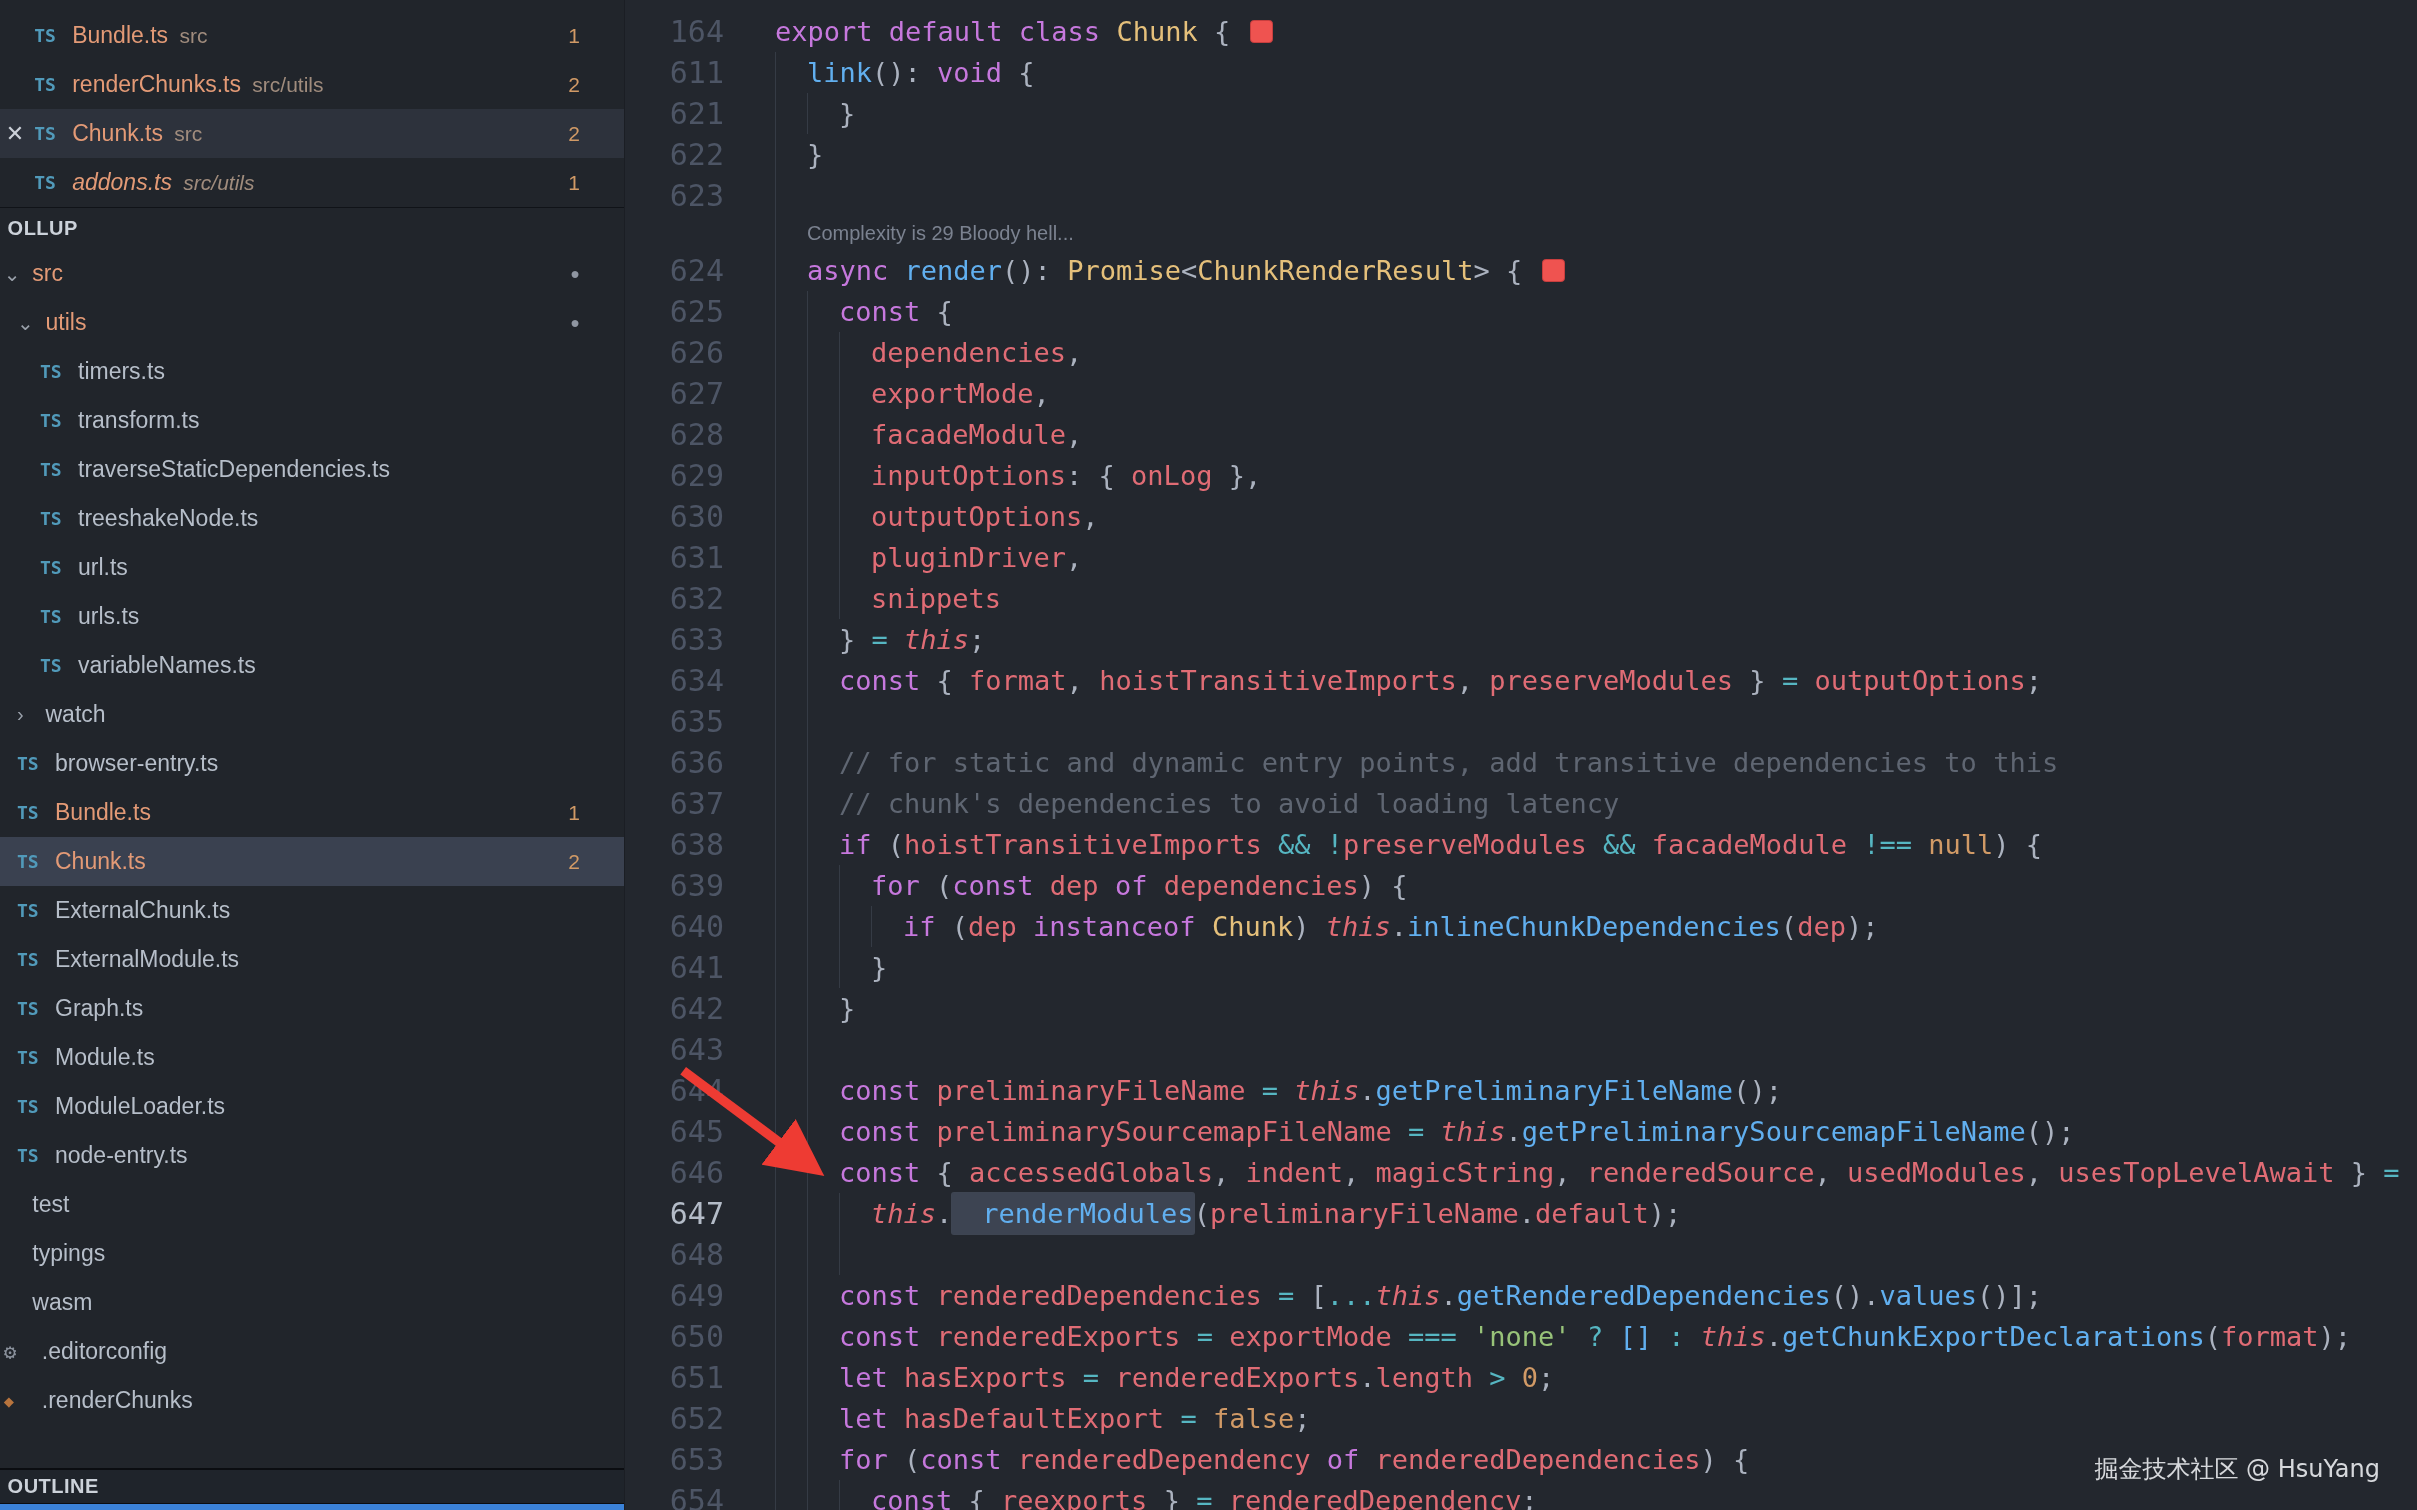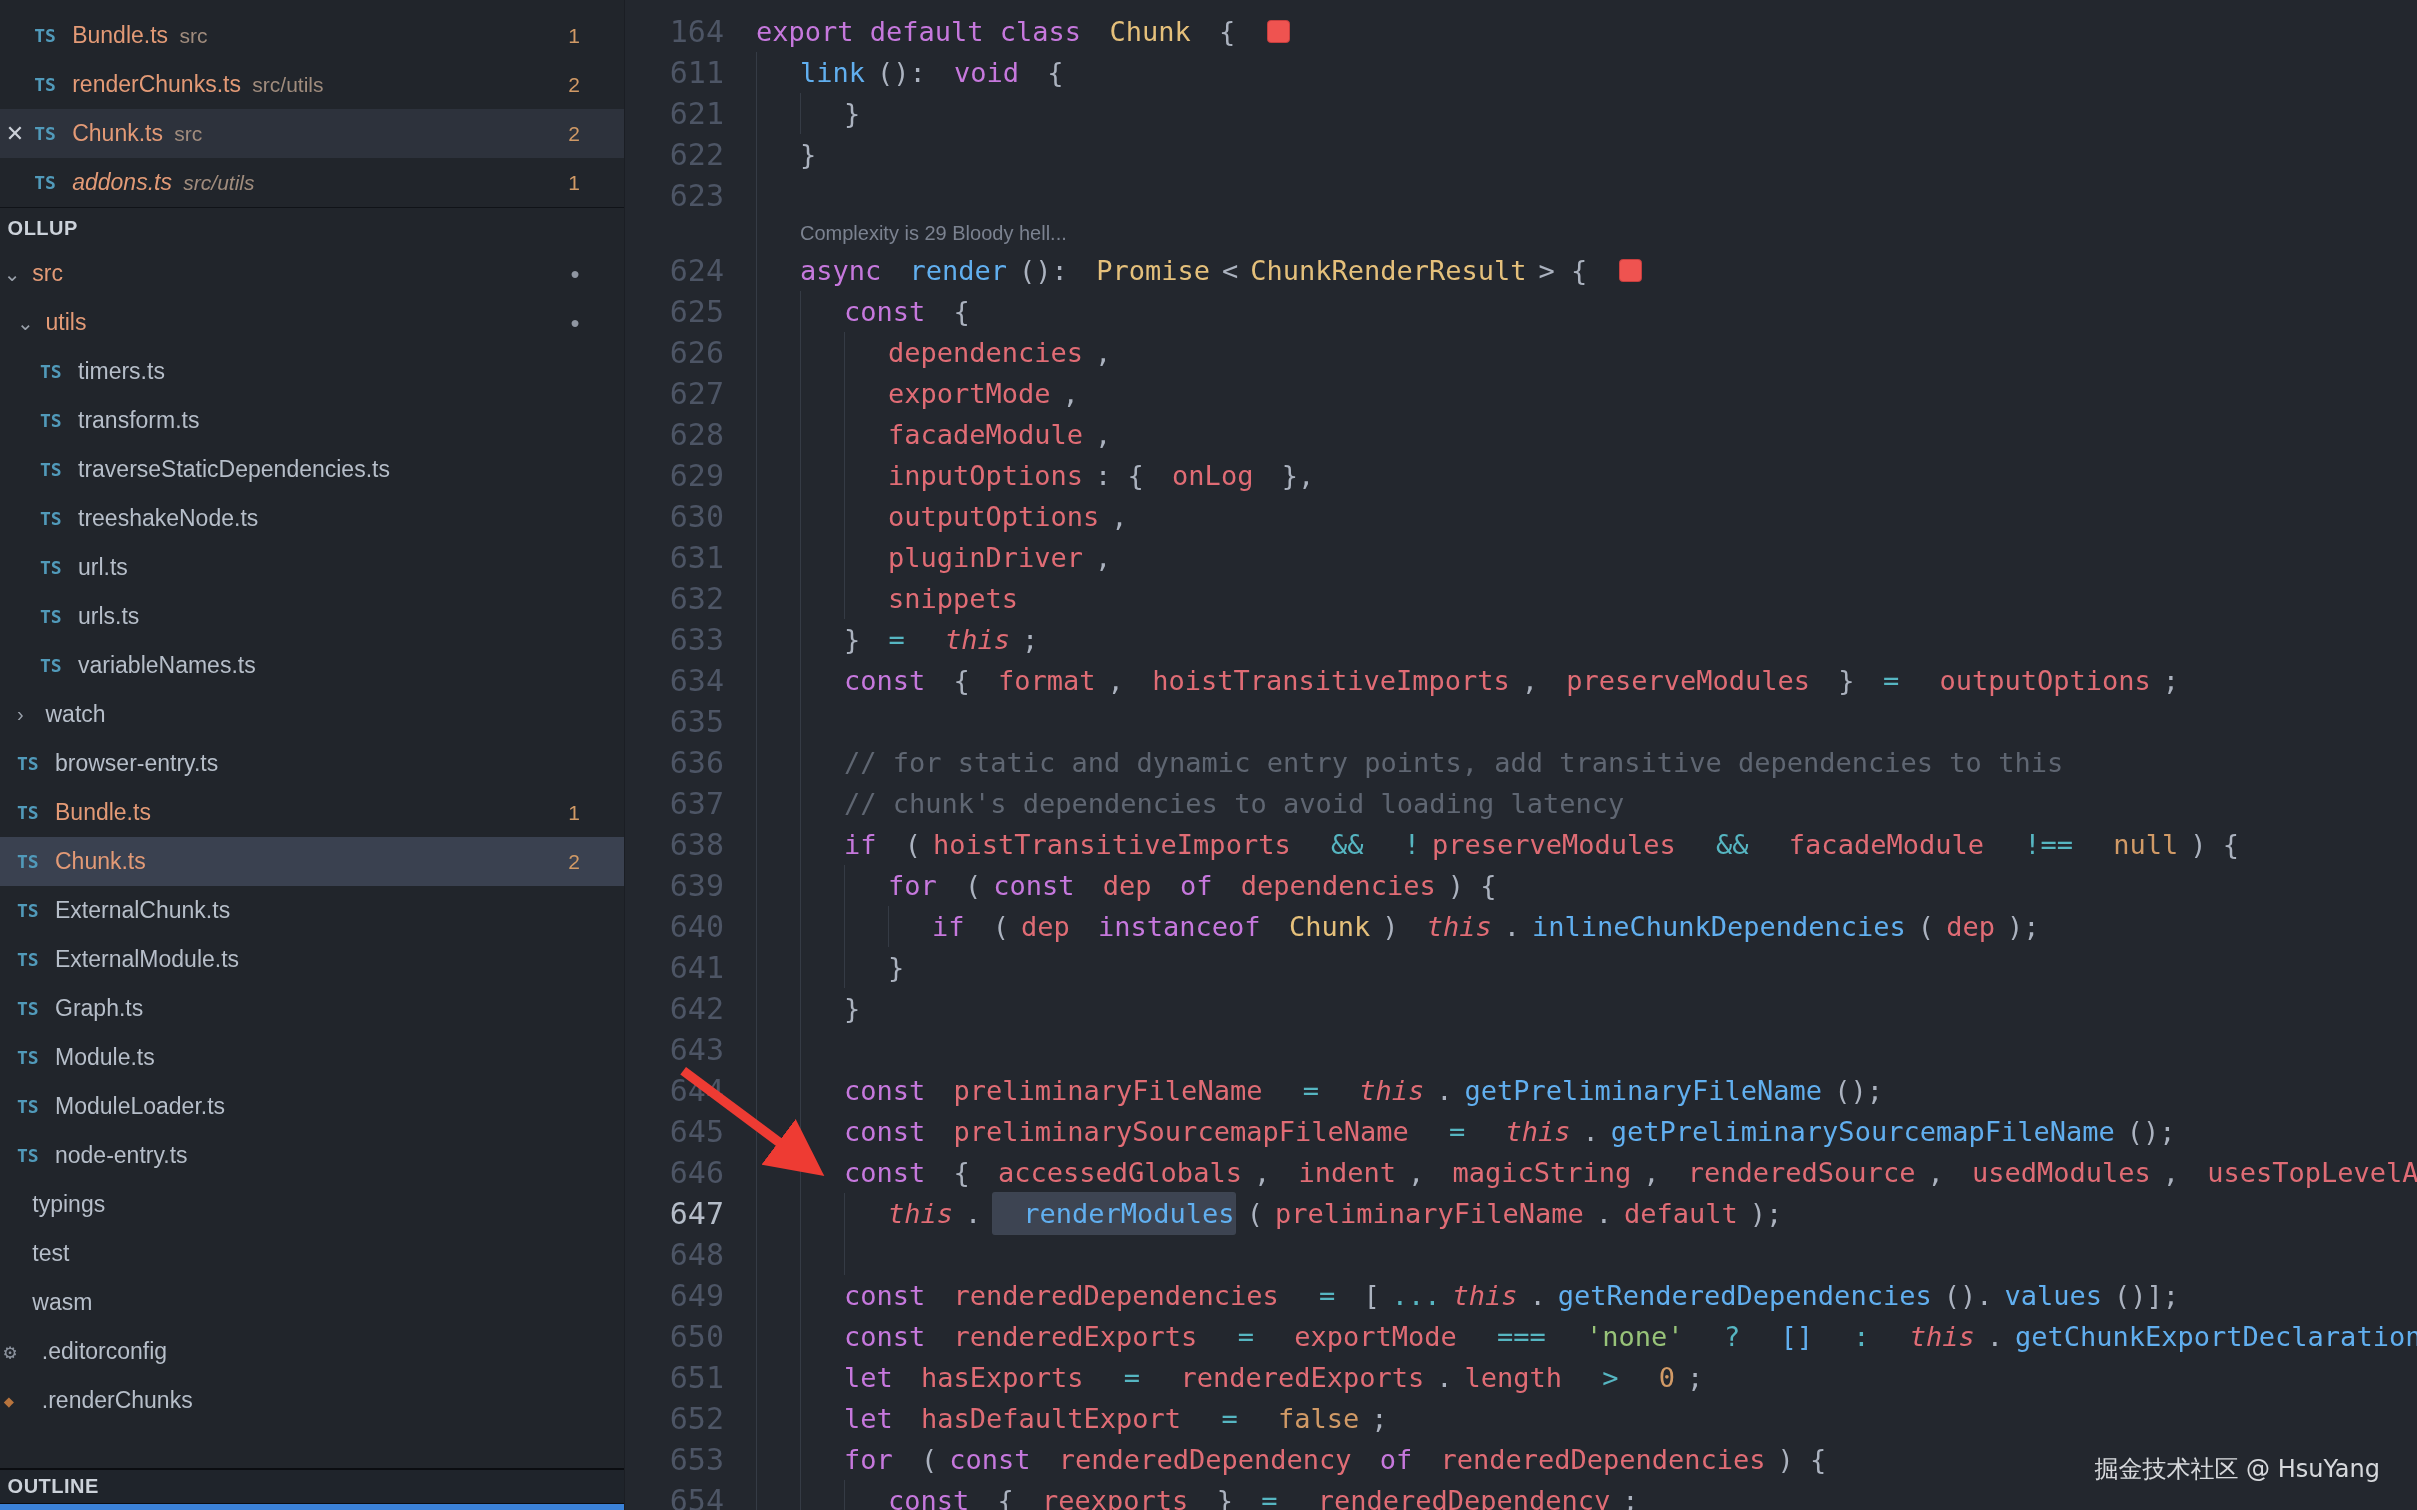--- a/index.html
+++ b/index.html
@@ -48,21 +48,21 @@
   .tree-row .dot{margin-left:auto;color:#8f96a1;font-size:16px;}
   .accent-bar{height:5.7px;flex:none;background:var(--accent);}
 
   
   .editor{flex:1;position:relative;overflow:hidden;padding-top:11.4px;
           font-family:"DejaVu Sans Mono",monospace;}
   .line{display:flex;height:41px;}
   .line.codelens{height:34px;}
   .ln{width:99px;flex:none;text-align:right;color:#4d5565;font-size:30px;line-height:41px;user-select:none;}
   .line.active .ln{color:#b4bcc8;}
-  .code-content{display:flex;margin-left:32px;font-size:27px;gap:12px;}
+  .code-content{display:flex;margin-left:51px;font-size:27px;}
   .code-content .tk{white-space:pre;line-height:41px;}
   .ind{width:32px;flex:none;border-left:1px solid #353b45;}
   .tk-k{color:var(--k);} .tk-t{color:var(--t);} .tk-f{color:var(--f);} .tk-v{color:var(--v);}
   .tk-p{color:var(--p);} .tk-o{color:var(--o);} .tk-s{color:var(--s);} .tk-n{color:var(--n);}
   .tk-c{color:var(--c);} .tk-th{color:var(--th);font-style:italic;}
   .tk-hf{color:var(--f);background:var(--word_sel);box-shadow:0 0 0 1px #5a637580;border-radius:1.9px;padding-left:30px;}
   .tk-sq{width:23px;height:23px;flex:none;align-self:center;margin-left:3.8px;
          background:var(--err);border:1.9px solid #c73e3e;border-radius:3.8px;}
   .cl{font-size:20px;color:#7b8290;line-height:34px;font-family:"Liberation Sans",sans-serif;}
 
@@ -185,25 +185,25 @@
         <div class="tree-row" style="padding-left: 17px;">
           <span class="ficon i-ts">TS</span>
           <span class="name">ModuleLoader.ts</span>
         </div>
         <div class="tree-row" style="padding-left: 17px;">
           <span class="ficon i-ts">TS</span>
           <span class="name">node-entry.ts</span>
         </div>
         <div class="tree-row" style="padding-left: 3.8px;">
           <span class="chev"></span>
-          <span class="name">typings</span>
+          <span class="name">test</span>
         </div>
         <div class="tree-row" style="padding-left: 3.8px;">
           <span class="chev"></span>
-          <span class="name">test</span>
+          <span class="name">typings</span>
         </div>
         <div class="tree-row" style="padding-left: 3.8px;">
           <span class="chev"></span>
           <span class="name">wasm</span>
         </div>
         <div class="tree-row" style="padding-left: 3.8px;">
           <span class="ficon i-gear">⚙</span>
           <span class="name">.editorconfig</span>
         </div>
         <div class="tree-row" style="padding-left: 3.8px;">

